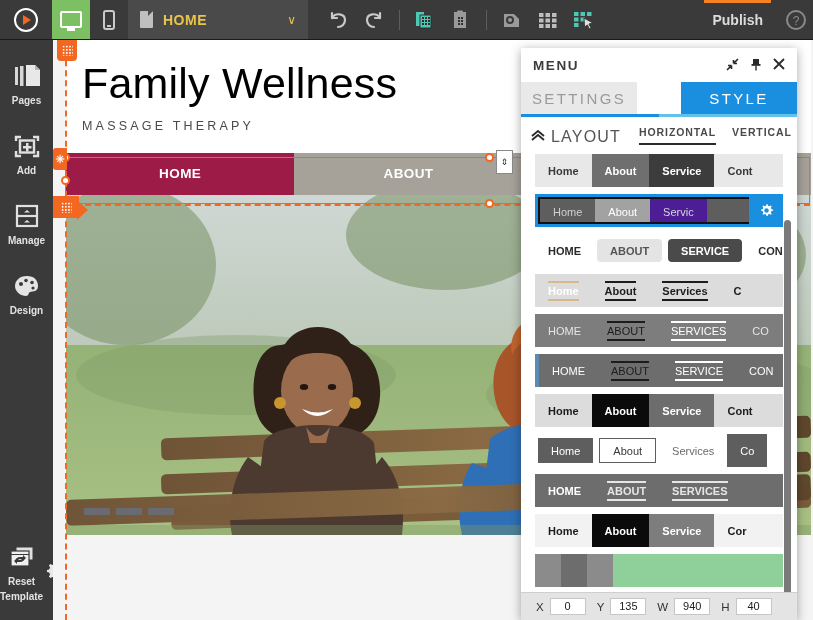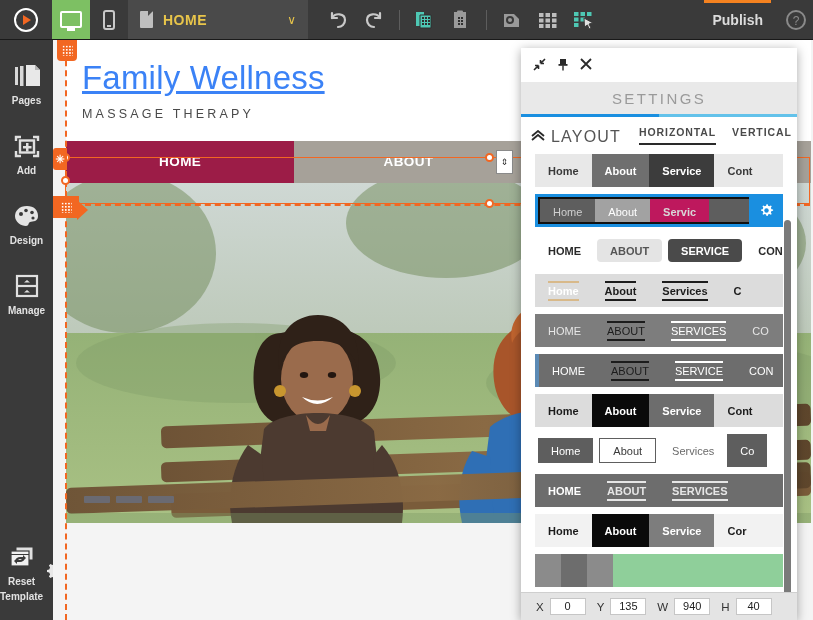--- a/index.html
+++ b/index.html
@@ -75,21 +75,21 @@
 
   
   .canvas {
     position: absolute; left: 53px; top: 40px; right: 0; bottom: 0;
     background: #f4f4f4; overflow: hidden;
   }
   .site {
     position: absolute; left: 13px; top: 0; width: 745px; background: #fff;
   }
   .site-head { padding: 18px 16px 6px; }
-  .site-title { color: #3b82f6; font-size: 33px; font-weight: normal; letter-spacing: .2px; line-height: 1.2; text-decoration: underline; }
+  .site-title { color: #000000; font-size: 43px; font-weight: normal; letter-spacing: .2px; line-height: 1.2; }
   .site-sub { color: #4a4a4a; font-size: 12.5px; letter-spacing: 3.2px; margin-top: 9px; }
 
   .site-nav { display: flex; height: 42px; margin-top: 14px; }
   .nav-item { flex: 1; display: flex; align-items: center; justify-content: center;
               color: #fff; font-weight: bold; font-size: 13.5px; letter-spacing: .4px; cursor: pointer; }
   .nav-item.active { background: #9c1c47; }
   .nav-item.plain { background: #a6a199; }
 
   .hero { height: 340px; position: relative; overflow: hidden; }
   .hero-img { position: absolute; inset: 0; }
@@ -290,38 +290,38 @@
         <g stroke="#e0e0e0" stroke-width="2.4" fill="none">
           <path d="M4 8 V4 H9 M21 4 H26 V8 M26 18 V23 H21 M9 23 H4 V18"></path>
           <rect x="8" y="7.5" width="14" height="12"></rect>
         </g>
         <path d="M14 10 h2.5 v3 h3 v2.5 h-3 v3 H14 v-3 h-3 V13 h3 z" fill="#e0e0e0"></path>
       </svg>
       <span class="sb-label">Add</span>
     </div>
     <div class="sb-item">
       <svg width="30" height="28" viewBox="0 0 30 28">
+        <rect x="5" y="3" width="20" height="20" fill="none" stroke="#e0e0e0" stroke-width="2.2"></rect>
+        <line x1="5" y1="13" x2="25" y2="13" stroke="#e0e0e0" stroke-width="2.2"></line>
+        <path d="M12 9.5 l3-2.5 l3 2.5 z" fill="#e0e0e0"></path>
+        <path d="M12 19.5 l3-2.5 l3 2.5 z" fill="#e0e0e0"></path>
+      </svg>
+      <span class="sb-label">Manage</span>
+    </div>
+    <div class="sb-item">
+      <svg width="30" height="28" viewBox="0 0 30 28">
         <path d="M15 3 C7 3 3 8 3 13 C3 19 9 23 14 23 C17 23 16 20 18 19 C21 18 26 19 26 13 C26 7 22 3 15 3 Z" fill="#e4e4e4"></path>
         <g fill="#3a3a3a">
             <circle cx="9" cy="11" r="2"></circle>
             <circle cx="14" cy="7.5" r="1.8"></circle>
             <circle cx="20" cy="9.5" r="1.8"></circle>
             <circle cx="21" cy="15" r="1.6"></circle>
           </g>
       </svg>
       <span class="sb-label">Design</span>
-    </div>
-    <div class="sb-item">
-      <svg width="30" height="28" viewBox="0 0 30 28">
-        <rect x="5" y="3" width="20" height="20" fill="none" stroke="#e0e0e0" stroke-width="2.2"></rect>
-        <line x1="5" y1="13" x2="25" y2="13" stroke="#e0e0e0" stroke-width="2.2"></line>
-        <path d="M12 9.5 l3-2.5 l3 2.5 z" fill="#e0e0e0"></path>
-        <path d="M12 19.5 l3-2.5 l3 2.5 z" fill="#e0e0e0"></path>
-      </svg>
-      <span class="sb-label">Manage</span>
     </div>
 
     <div class="sb-spacer"></div>
 
     <div class="sb-bottom">
       <div class="sb-item">
         <svg width="32" height="28" viewBox="0 0 32 28">
           <rect x="10" y="3" width="17" height="13" fill="#e0e0e0" stroke="#3a3a3a" stroke-width="1"></rect>
           <rect x="5" y="7" width="18" height="15" fill="#f0f0f0" stroke="#3a3a3a" stroke-width="1.2"></rect>
           <line x1="5" y1="10.5" x2="23" y2="10.5" stroke="#3a3a3a" stroke-width="1"></line>
@@ -454,20 +454,21 @@
     </div>
     <div class="tag-orange" style="left:24px; top:160px; width:0; height:0; background:transparent; border-top:10px solid transparent; border-bottom:10px solid transparent; border-left:11px solid #f26722;"></div>
 
     <div style="position:absolute; left:443px; top:110px; width:17px; height:24px; background:#fff; border:1px solid #8a8a8a; display:flex; flex-direction:column; align-items:center; justify-content:center;">
       <span style="font-size:9px; color:#2a2a2a; line-height:1;">⇕</span>
     </div>
   </div>
 
   <div class="panel">
     <div class="panel-title">
+      <h2>MENU</h2>
       <div class="pt-icons">
         <span class="pt-icon">
           <svg width="13" height="13" viewBox="0 0 13 13">
               <path d="M1 12 L5.5 7.5 M5.5 7.5 L5.5 11 M5.5 7.5 L2 7.5" stroke="#2a2a2a" stroke-width="1.6" fill="none"></path>
               <path d="M12 1 L7.5 5.5 M7.5 5.5 L7.5 2 M7.5 5.5 L11 5.5" stroke="#2a2a2a" stroke-width="1.6" fill="none"></path>
             </svg>
         </span>
         <span class="pt-icon">
           <svg width="12" height="13" viewBox="0 0 12 13">
               <rect x="3" y="1" width="6" height="5" fill="#2a2a2a"></rect>
@@ -480,20 +481,23 @@
               <path d="M1 1 L11 11 M11 1 L1 11" stroke="#2a2a2a" stroke-width="1.8"></path>
             </svg>
         </span>
       </div>
     </div>
 
     <div class="panel-tabs">
       <div class="ptab inactive">
         <span>SETTINGS</span>
       </div>
+      <div class="ptab active">
+        <span>STYLE</span>
+      </div>
     </div>
     <div class="tab-underline">
         <div class="half"></div>
       </div>
 
     <div class="layout-row">
       <div class="layout-label">
         <span class="chev-up">
           <svg width="14" height="12" viewBox="0 0 14 12">
               <path d="M1 6 L7 1 L13 6 M1 10 L7 5 L13 10" stroke="#2a2a2a" stroke-width="1.8" fill="none"></path>
@@ -528,21 +532,21 @@
           <div class="style-row selected">
             <div class="sel-blue">
               <div class="sel-inner">
                 <div class="prev" style="background: rgb(94, 94, 94); height: 25px;">
                   <div class="cell" style="background: rgb(94, 94, 94); color: rgb(207, 207, 207); font-weight: normal; height: 25px;">
                     <span>Home</span>
                   </div>
                   <div class="cell" style="background: rgb(162, 162, 162); color: rgb(255, 255, 255); font-weight: normal; height: 25px;">
                     <span>About</span>
                   </div>
-                  <div class="cell" style="background: #be185d; color: rgb(216, 216, 216); font-weight: bold; height: 25px;">
+                  <div class="cell" style="background: #4c1d95; color: rgb(216, 216, 216); font-weight: normal; height: 25px;">
                     <span>Servic</span>
                   </div>
                 </div>
               </div>
             </div>
             <div class="gear-btn">
               <svg width="17" height="17" viewBox="0 0 20 20">
                 <path d="M10 2.5 l1.4 0 l.45 1.9 l1.6 .7 l1.7-1 l1 1 l-1 1.7 l.7 1.6 l1.9 .45 l0 1.4 l-1.9 .45 l-.7 1.6 l1 1.7 l-1 1 l-1.7-1 l-1.6 .7 l-.45 1.9 l-1.4 0 l-.45-1.9 l-1.6-.7 l-1.7 1 l-1-1 l1-1.7 l-.7-1.6 l-1.9-.45 l0-1.4 l1.9-.45 l.7-1.6 l-1-1.7 l1-1 l1.7 1 l1.6-.7 z" fill="#ffffff"></path>
                 <circle cx="10" cy="10" r="2.6" fill="#1a8fe0"></circle>
               </svg>

